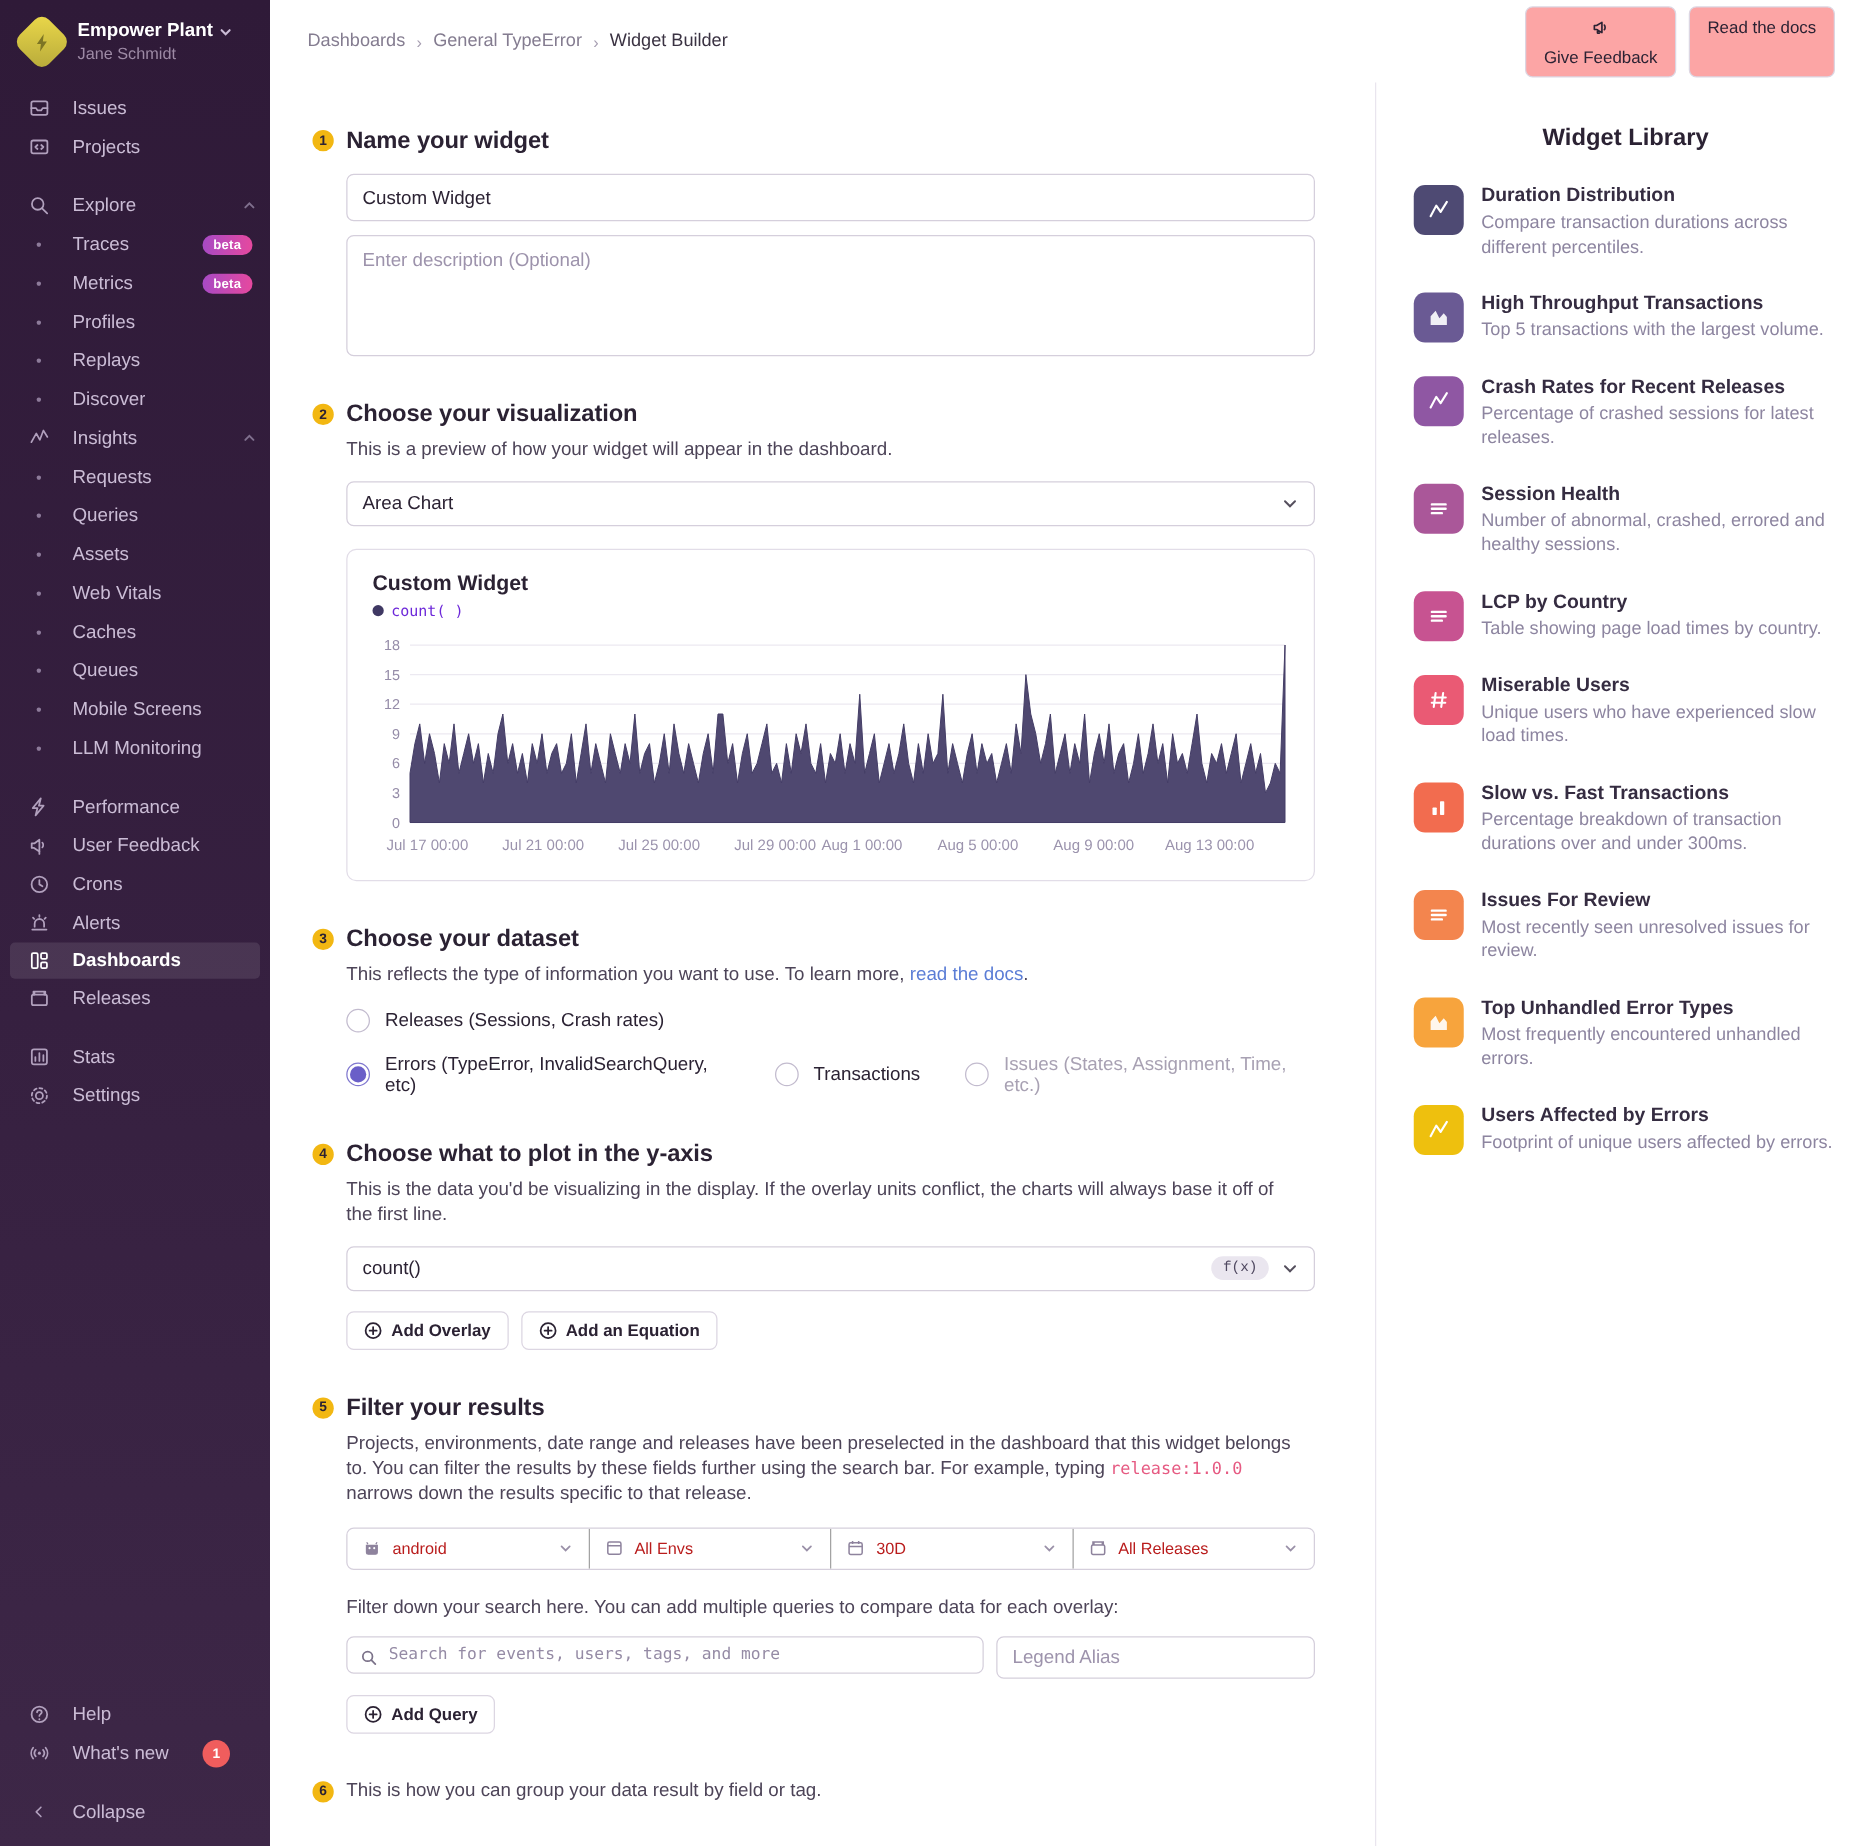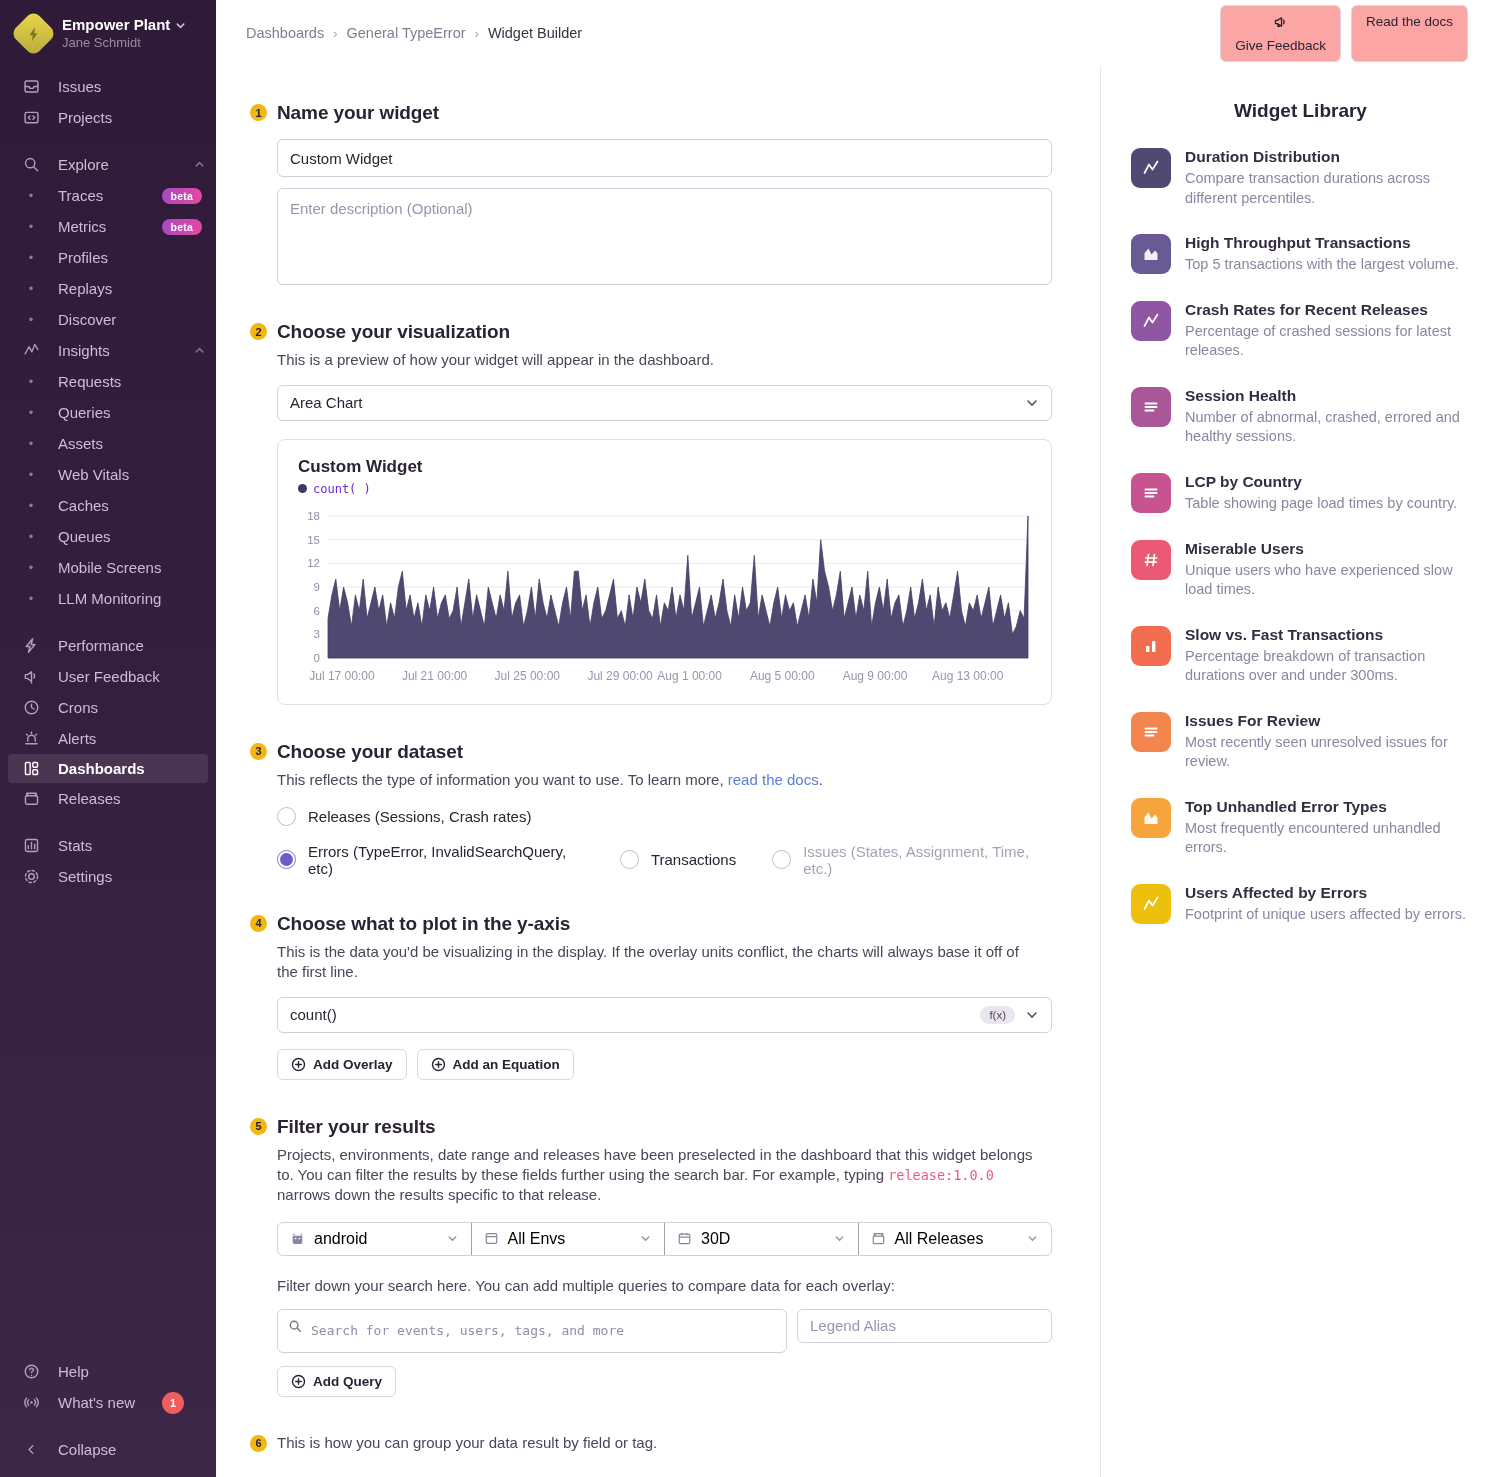--- a/index.html
+++ b/index.html
@@ -97,40 +97,40 @@
   .radio-row { display:flex; align-items:center; gap:36px; margin-top:17px; }
   .radio-opt { display:flex; align-items:center; gap:12px; cursor:pointer; font-size:15px; color:#2b2233; }
   .radio-opt.disabled { color:#a8a1b3; cursor:default; }
   .radio-circle { width:19px; height:19px; border-radius:50%; border:1px solid #c2bbce; background:#fff; position:relative; flex:0 0 19px;}
   .radio-circle.checked { border-color:#8078cf; }
   .radio-circle.checked::after { content:""; position:absolute; inset:2px; border-radius:50%; background:#6a5fc8; }
   .link { color:#5b7dd6; cursor:pointer; }
   code.rel { font-family:"DejaVu Sans Mono", monospace; color:#e65a82; font-size:13.5px; }
   
   .fx-pill { background:#eae6ef; border-radius:10px; padding:3px 9px; font-size:11.5px; color:#4f4860; margin-right:10px; }
-  .yaxis-right { margin-left:auto; display:flex; align-items:center; }
+  .yaxis-right { margin-left:auto; display:flex; align-items:center;font-family:Liberation Mono, monospace; }
   .small-btn-row { display:flex; gap:10px; margin-top:16px; }
   .btn-sm {
     display:inline-flex; align-items:center; gap:7px; background:#fff;
     border:1px solid #dcd6e2; border-radius:6px; font-weight:700; font-size:13.5px;
     color:#2b2233; padding:7px 13px; cursor:pointer; font-family:inherit;
   }
   .btn-sm .pluso { display:flex; color:#2b2233; }
   
   .filter-bar { margin-top:17px; display:flex; border:1px solid #d5cfdc; border-radius:6px; height:34px; overflow:hidden; }
-  .filter-seg { flex:1; display:flex; align-items:center; gap:9px; padding:0 12px; color:#000000; font-size:16px; }
+  .filter-seg { flex:1; display:flex; align-items:center; gap:9px; padding:0 12px; color:#b91c1c; font-size:13px; }
   .filter-seg + .filter-seg { border-left:1px solid #a3a3a3; }
   .filter-seg .chev { margin-left:auto; color:#9a90a8; display:flex; }
   .filter-seg .ico { display:flex; color:#8e839d; }
   .hint { margin-top:21px; font-size:15px; color:#4d4458; }
   .query-row { display:flex; gap:10px; margin-top:15px; }
   .search-wrap { position:relative; flex:1; }
   .search-wrap .mag { position:absolute; left:11px; top:10px; color:#7b7289; }
   input.search-input {
-    width:100%; height:44px; border:1px solid #d5cfdc; border-radius:6px;
+    width:100%; height:30px; border:1px solid #d5cfdc; border-radius:6px;
     padding:0 10px 0 33px; font-family:"DejaVu Sans Mono", monospace; font-size:13px; color:#2b2233;
   }
   input.search-input::placeholder { color:#958ba5; }
   input.alias-input {
     width:255px; flex:0 0 255px; height:34px; border:1px solid #d5cfdc; border-radius:6px;
     padding:0 12px; font-size:15px; font-family:inherit; color:#2b2233;
   }
   input.alias-input::placeholder { color:#9d93ac; }
   .add-query { margin-top:13px; }
   

